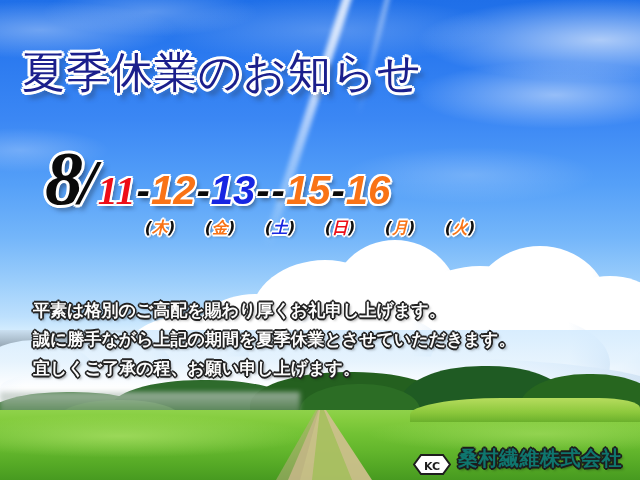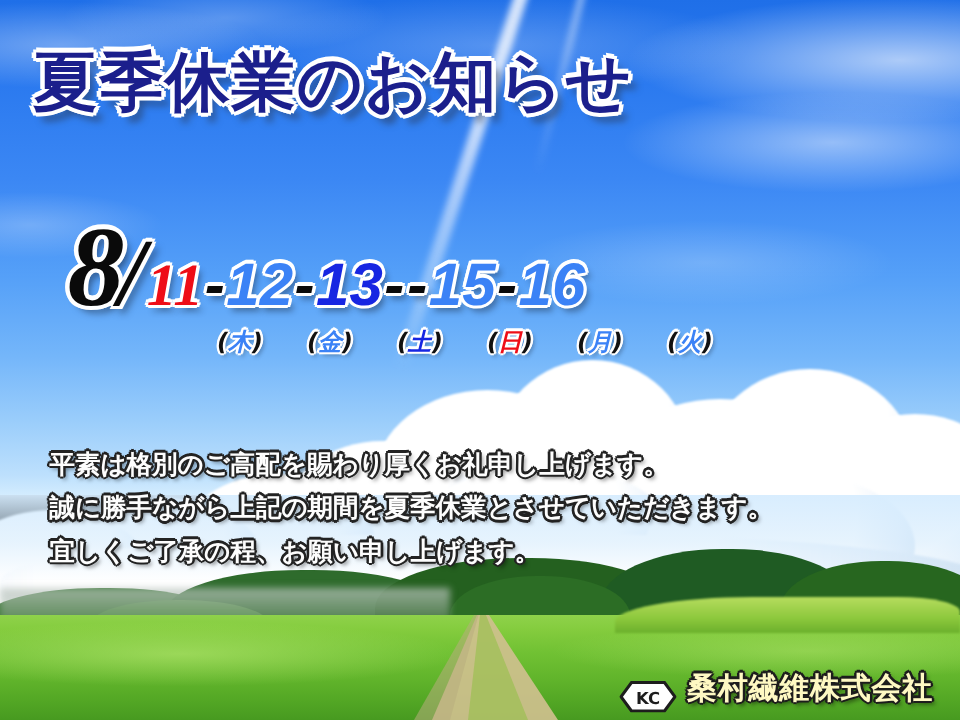--- a/index.html
+++ b/index.html
@@ -131,23 +131,23 @@
     position:absolute;
     top: 398px; right: 0; width: 230px; height: 24px;
     background: linear-gradient(180deg,#b6dc5e,#8cc83c 60%,#6bb02c);
     border-radius: 40% 18% 0 0 / 70% 40% 0 0;
     filter: blur(.7px);
   }
 
   
   .title {
     position: absolute;
-    left: 22px; top: 26px;
+    left: 22px; top: 44px;
     font-family: "DejaVu Sans", "Liberation Sans", sans-serif;
-    font-weight: 700;
+    font-weight: 400;
     font-size: 43px;
     letter-spacing: 1px;
     color: #1b1f8c;
     white-space: nowrap;
     text-shadow:
       -2px -2px 0 #fff, 2px -2px 0 #fff, -2px 2px 0 #fff, 2px 2px 0 #fff,
       -3px 0 0 #fff, 3px 0 0 #fff, 0 -3px 0 #fff, 0 3px 0 #fff,
       5px 6px 5px rgba(40,50,70,.55);
   }
 
@@ -192,21 +192,21 @@
     font-size: 40px;
     line-height: 1;
   }
   .day, .sep {
     text-shadow:
       -1.6px -1.6px 0 #fff, 1.6px -1.6px 0 #fff, -1.6px 1.6px 0 #fff, 1.6px 1.6px 0 #fff,
       -2.2px 0 0 #fff, 2.2px 0 0 #fff, 0 -2.2px 0 #fff, 0 2.2px 0 #fff,
       3px 4px 4px rgba(20,30,50,.45);
   }
   .sep { color: #0a0a0a; padding: 0 1px; }
-  .c-black { color: #3b82f6; margin-top: 21px; }
+  .c-black { color: #f97316; margin-top: 21px; }
   .c-red   { color: #ee0d17; font-family: Liberation Serif, serif; }
   .c-blue  { color: #1726e2; }
 
   .weekday-row {
     position: absolute;
     left: 130px; top: 218px;
     display: flex;
     white-space: nowrap;
     font-family: "DejaVu Sans", "Liberation Sans", sans-serif;
     font-style: italic;
@@ -254,21 +254,21 @@
     position: relative;
     width: 38px; height: 33px;
     flex: none;
     margin-top: 24px;
   }
   .company-name {
     font-family: Liberation Mono, monospace;
     font-weight: 700;
     font-size: 20px;
     letter-spacing: 0.5px;
-    color: #fef9c3;
+    color: #0f766e;
     text-shadow:
       -1.2px -1.2px 0 #1d1d1d, 1.2px -1.2px 0 #1d1d1d,
       -1.2px 1.2px 0 #1d1d1d, 1.2px 1.2px 0 #1d1d1d,
       -1.7px 0 0 #1d1d1d, 1.7px 0 0 #1d1d1d,
       0 -1.7px 0 #1d1d1d, 0 1.7px 0 #1d1d1d,
       2px 2px 3px rgba(0,0,0,.6);
   }
 </style>
 </head>
 <body>

